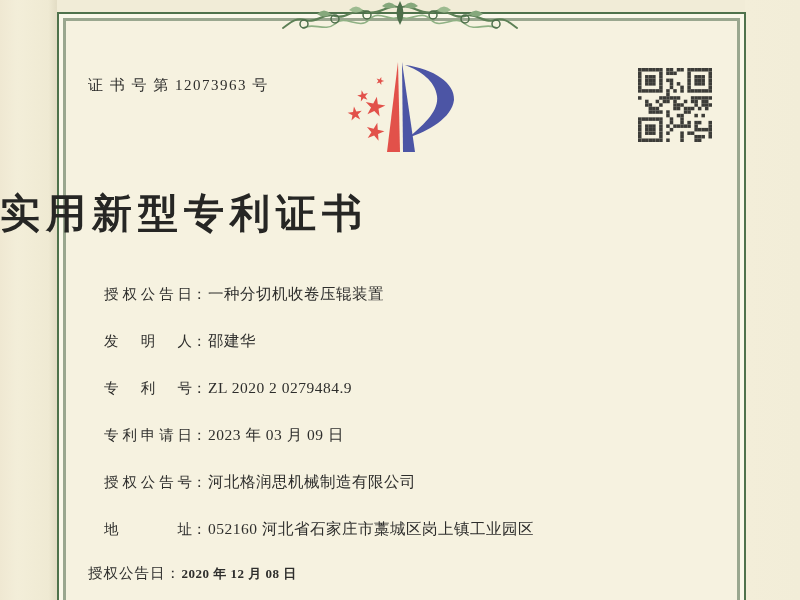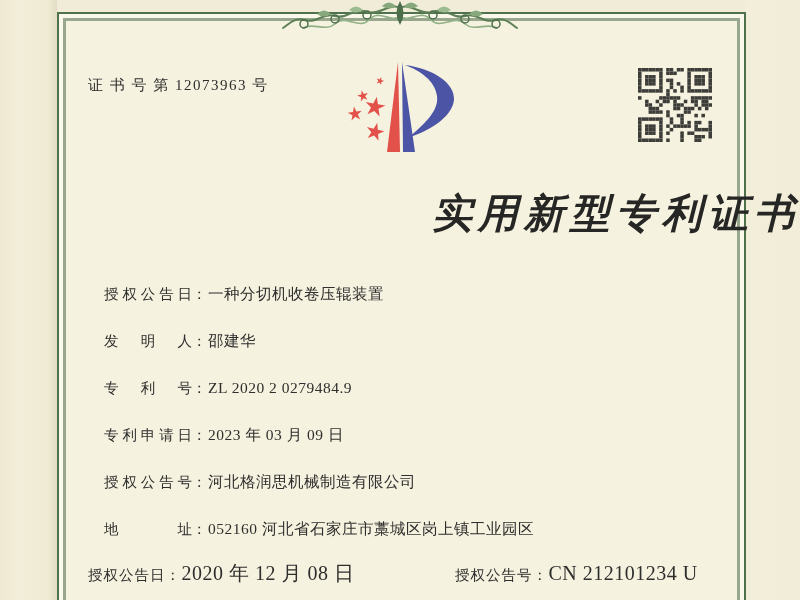--- a/index.html
+++ b/index.html
@@ -27,35 +27,35 @@
     position:absolute;left:63px;top:18px;right:60px;bottom:-14px;
     border:3px solid #9aa78f;background:#f6f2e0;
   }
   .ornament{position:absolute;left:279px;top:0;width:242px;height:34px;}
   .cert-number{
     position:absolute;left:88px;top:62px;font-size:15px;letter-spacing:1.5px;margin-top:14px;
   }
   .logo{position:absolute;left:342px;top:52px;width:125px;height:110px;}
   .qr{position:absolute;left:638px;top:68px;width:74px;height:74px;}
   .title{
-    position:absolute;left:0;right:0;top:186px;text-align:right;
-    font-size:40px;font-weight:bold;letter-spacing:6px;color:#262624;font-style:italic;
+    position:absolute;left:0;right:0;top:186px;text-align:left;
+    font-size:40px;font-weight:bold;letter-spacing:6px;color:#262624;
   }
   .field-row{
     position:absolute;left:104px;height:22px;line-height:22px;white-space:nowrap;
   }
   .field-label{
     display:inline-block;width:88px;font-size:14.5px;
     text-align:justify;text-align-last:justify;vertical-align:baseline;
   }
   .colon{display:inline-block;width:16px;font-size:14.5px;}
   .field-value{font-size:15.5px;letter-spacing:0.5px;}
   .grant-pair{position:absolute;top:0;height:22px;line-height:22px;white-space:nowrap;}
   .grant-label{font-size:14.5px;letter-spacing:1px;margin-top:36px;}
-  .grant-value{font-size:20px;letter-spacing:0.5px;}
+  .grant-value{font-size:13px;letter-spacing:0.5px;font-weight:bold;}
   .bottom-row{position:absolute;left:0;top:562px;width:800px;height:22px;}
 </style>
 </head>
 <body>
 
 <div class="scan-shade-left"></div>
 <div class="scan-shade-right"></div>
 
 <div class="frame-outer"></div>
 <div class="frame-inner"></div>
@@ -321,16 +321,13 @@
   <span class="field-label">授权公告号</span><span class="colon">：</span><span class="field-value">河北格润思机械制造有限公司</span>
 </div>
 <div class="field-row" style="top:518px">
   <span class="field-label">地址</span><span class="colon">：</span><span class="field-value">052160 河北省石家庄市藁城区岗上镇工业园区</span>
 </div>
 
 <div class="bottom-row">
   <div class="grant-pair" style="left:88px">
     <span class="grant-label">授权公告日</span><span class="colon">：</span><span class="grant-value">2020 年 12 月 08 日</span>
   </div>
-  <div class="grant-pair" style="left:455px">
-    <span class="grant-label">授权公告号</span><span class="colon">：</span><span class="grant-value">CN 212101234 U</span>
-  </div>
 </div>
 
 </body></html>

